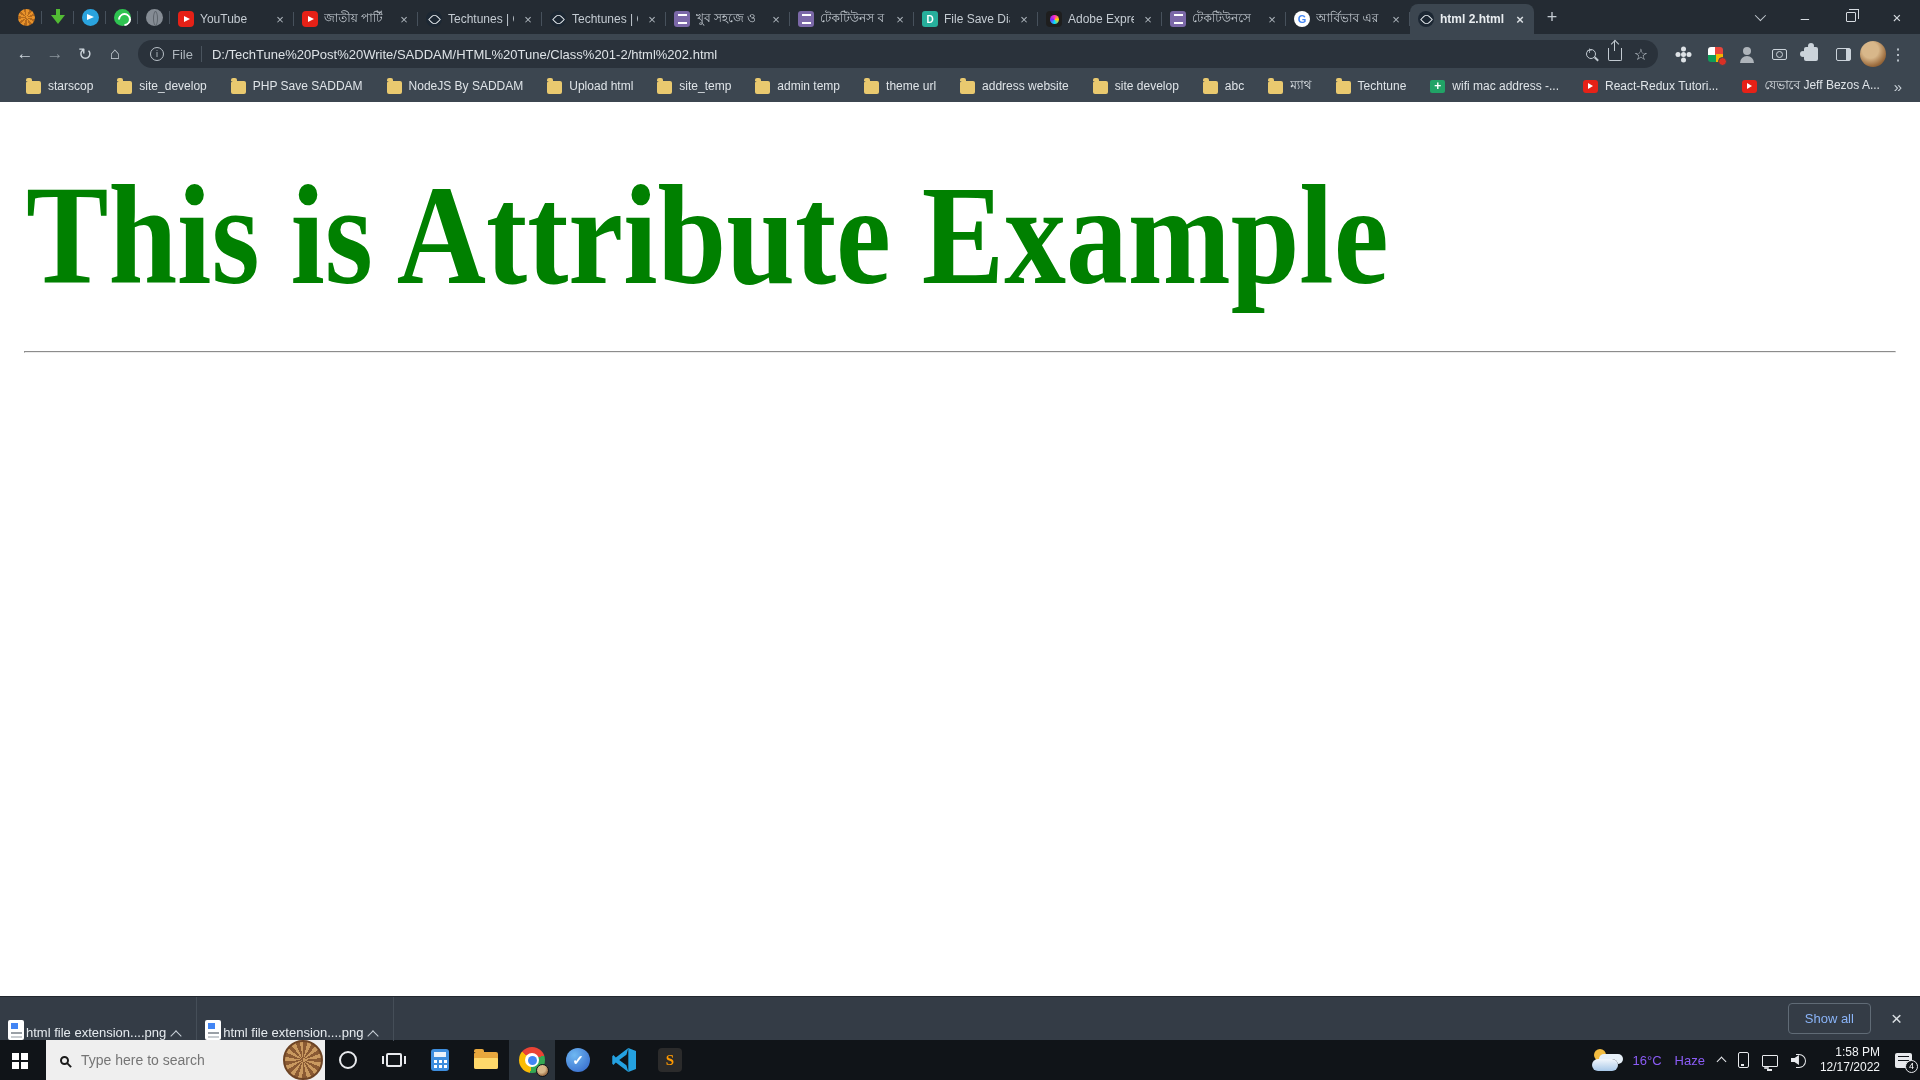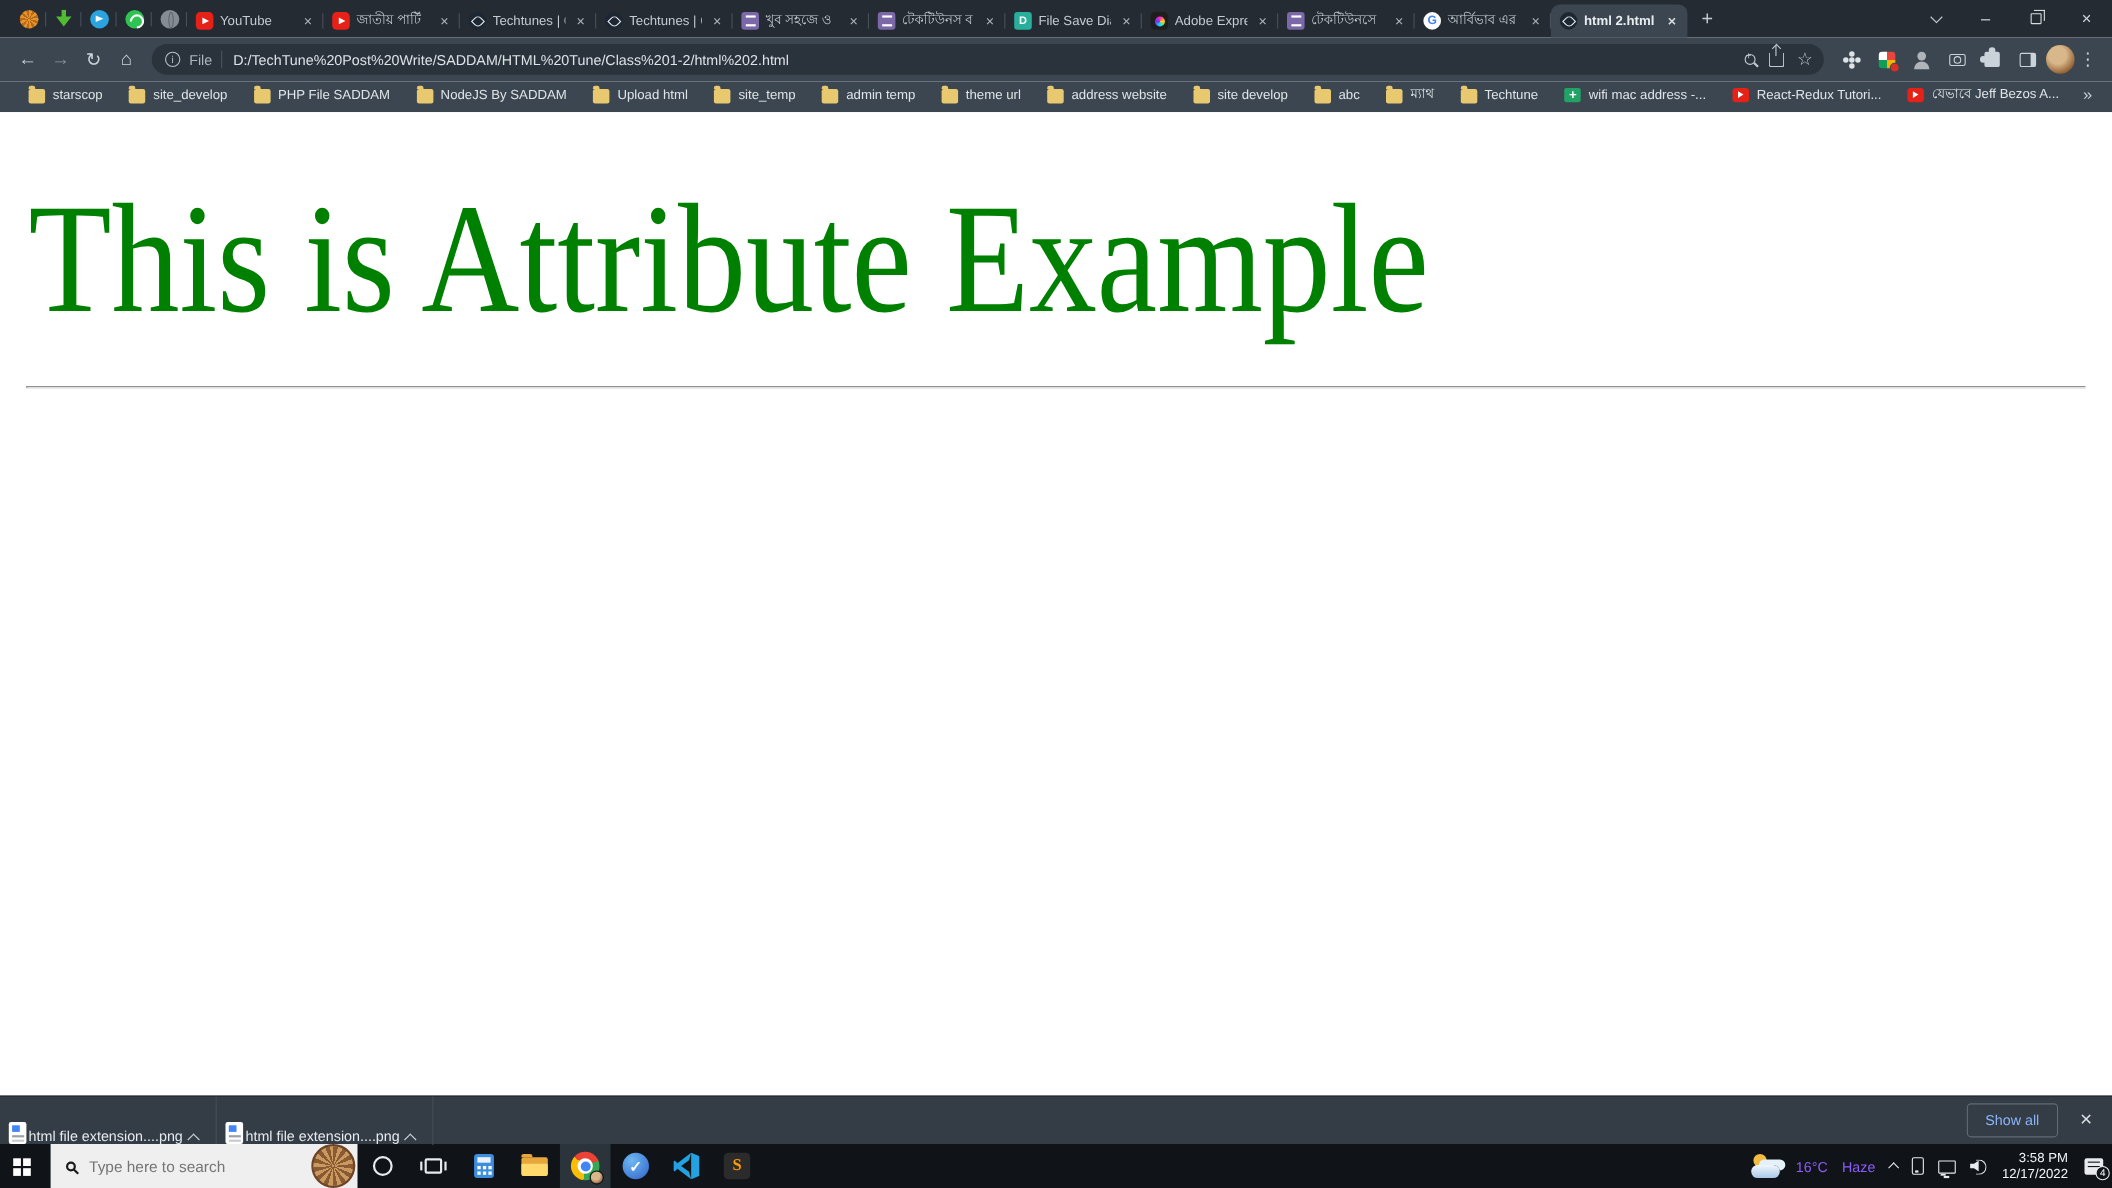--- a/index.html
+++ b/index.html
@@ -100,21 +100,21 @@
   .bmi-folder { background:#E9C96F; border-radius:2px; margin-top:2px; }
   .bmi-folder::before { content:""; position:absolute; top:-3px; left:0; width:6px; height:3px; background:#E9C96F; border-radius:2px 2px 0 0; }
   .bmi-sheet { background:#21A366; border-radius:2px; }
   .bmi-sheet::before { content:"+"; position:absolute; left:0; top:0; width:100%; height:100%; color:#fff; font-size:12px; line-height:13px; text-align:center; font-weight:bold; }
   .bmi-youtube { background:#E62117; border-radius:3px; margin-top:1px; }
   .bmi-youtube::before { content:""; position:absolute; left:5px; top:3px; border-top:3.5px solid transparent; border-bottom:3.5px solid transparent; border-left:5.5px solid #fff; }
   .bm-overflow { margin-left:auto; color:#C9D1D8; font-size:15px; padding-right:4px; }
 
   
   .content { background:#fff; flex:1; overflow:hidden; }
-  .content h1 { margin:54px 0 0 26px; font-family:"Liberation Serif", serif; font-weight:400; font-size:142px; line-height:1.12; color:#008000; white-space:nowrap; }
+  .content h1 { margin:54px 0 0 26px; font-family:"Liberation Serif", serif; font-weight:700; font-size:142px; line-height:1.12; color:#008000; white-space:nowrap; }
   .squeeze { display:inline-block; transform:scaleX(0.87); transform-origin:left center; }
   .page-hr { margin:36px 24px 0 24px; height:2px; background:#B4B4B4; border:1px solid; border-color:#8C8C8C #ECECEC #ECECEC #8C8C8C; }
 
   
   .downloads { height:44px; background:#343C46; border-top:1px solid #21272E; display:flex; align-items:center; flex:none; }
   .dl-item { display:flex; align-items:flex-end; gap:2px; padding:0 14px 0 8px; height:100%; }
   .file-ic { width:16px; height:20px; background:#fff; border-radius:2px; position:relative; flex:none; }
   .file-ic::before { content:""; position:absolute; left:2.5px; top:3px; width:7px; height:6px; background:#4285F4; }
   .file-ic::after { content:""; position:absolute; left:2.5px; top:12px; width:11px; height:2px; background:#9AA0A6; box-shadow:0 4px 0 #C8CCD0; }
   .dl-name { color:#E5EAEE; font-size:13px; white-space:nowrap; }
@@ -323,21 +323,21 @@
     <span>starscop</span>
   </div>
 
   <div class="bm">
     <span class="bmi bmi-folder"></span>
     <span>site_develop</span>
   </div>
 
   <div class="bm">
     <span class="bmi bmi-folder"></span>
-    <span>PHP File SADDAM</span>
+    <span>PHP Save SADDAM</span>
   </div>
 
   <div class="bm">
     <span class="bmi bmi-folder"></span>
     <span>NodeJS By SADDAM</span>
   </div>
 
   <div class="bm">
     <span class="bmi bmi-folder"></span>
     <span>Upload html</span>
@@ -462,20 +462,20 @@
 
   <div class="tray">
     <span class="weather-ic"></span>
     <span class="tray-text">16°C</span>
     <span class="tray-text">Haze</span>
     <span class="tray-chev"></span>
     <span class="phone-ic"></span>
     <span class="net-ic"></span>
     <span class="spk-ic"></span>
     <span class="clock">
-      <div>3:58 PM</div>
+      <div>1:58 PM</div>
       <div>12/17/2022</div>
     </span>
     <span class="notif-ic">
       <span class="notif-badge">4</span>
     </span>
   </div>
 </div>
 
 </body></html>

